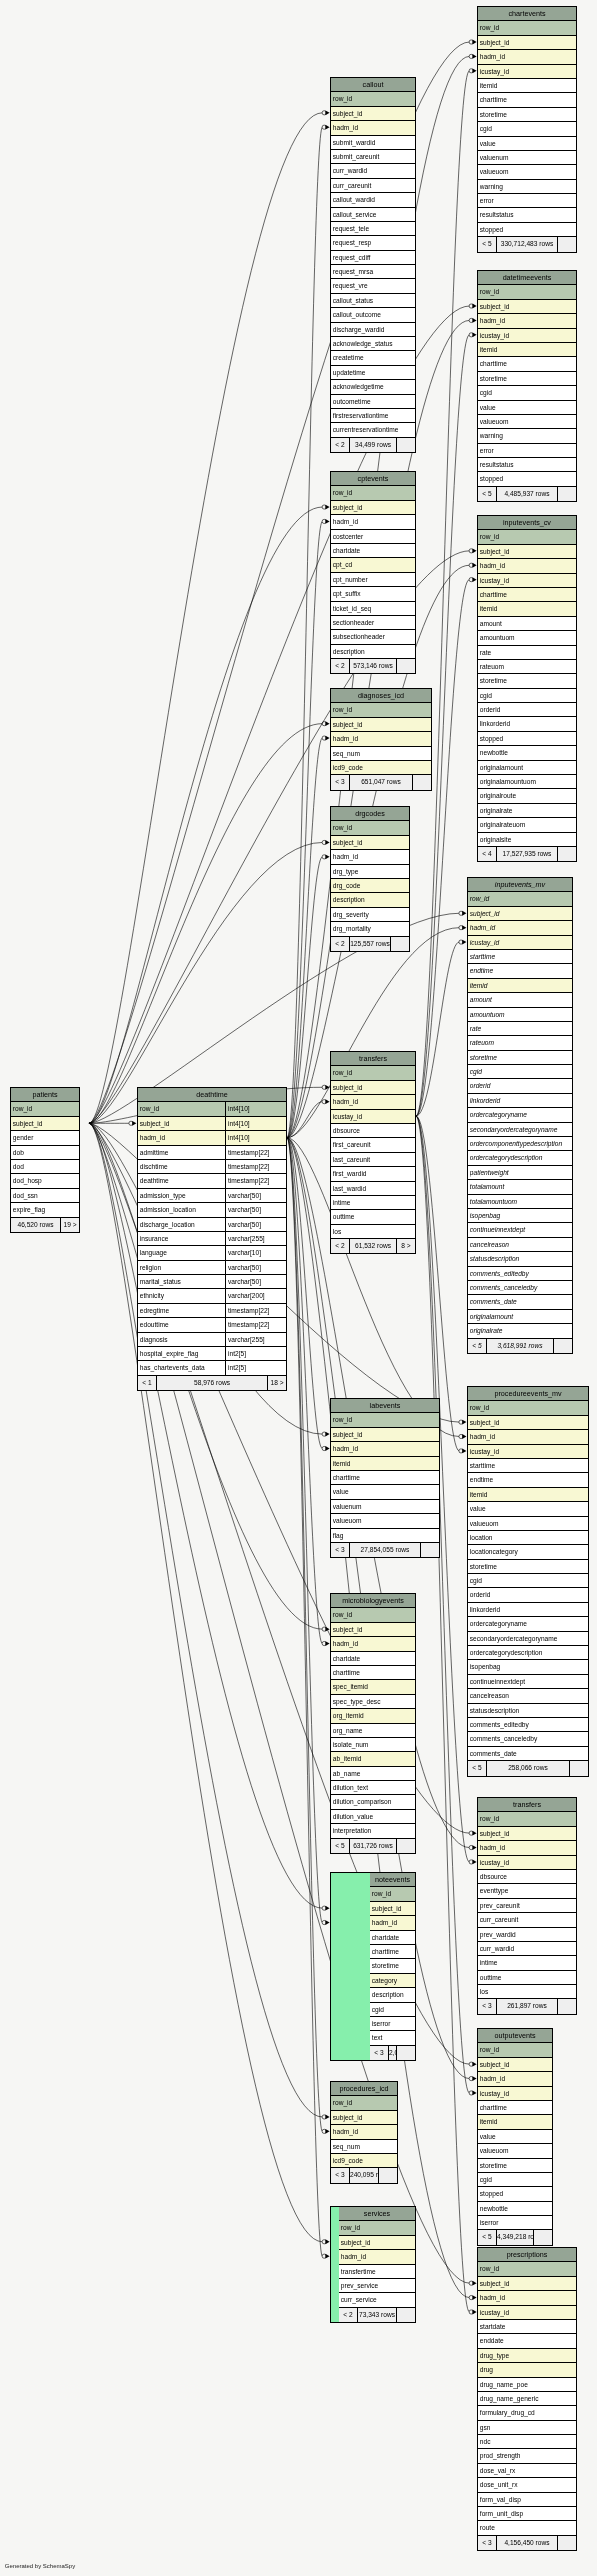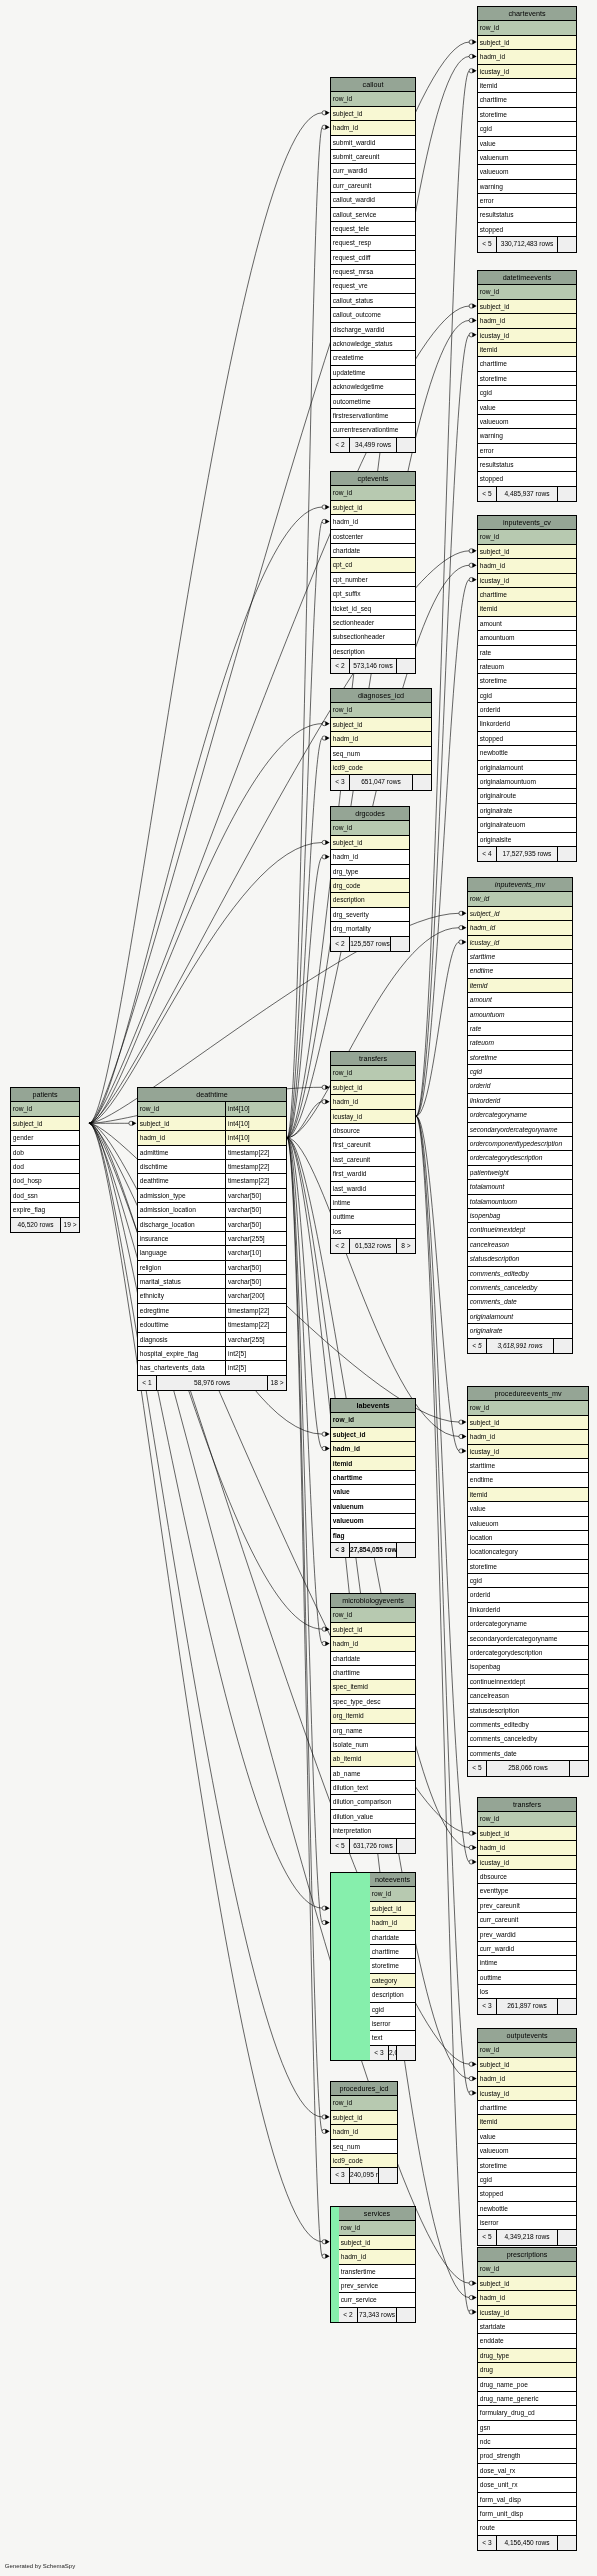--- a/index.html
+++ b/index.html
@@ -607,21 +607,21 @@
       </div>
       <div class="row ">
         <span class="cn">los</span>
       </div>
       <div class="ftr">
         <span class="fc small">&lt; 2</span>
         <span class="fc mid">61,532 rows</span>
         <span class="fc last">8 &gt;</span>
       </div>
     </div>
-    <div class="tbl" style="left: 330px; top: 1398px; width: 86px; font-weight: bold;">
+    <div class="tbl" style="left: 330px; top: 1398px; width: 110px;">
       <div class="hdr">labevents</div>
       <div class="row pk">
         <span class="cn">row_id</span>
       </div>
       <div class="row fk">
         <span class="cn">subject_id</span>
       </div>
       <div class="row fk">
         <span class="cn">hadm_id</span>
       </div>
@@ -1196,21 +1196,21 @@
       </div>
       <div class="row ">
         <span class="cn">los</span>
       </div>
       <div class="ftr">
         <span class="fc small">&lt; 3</span>
         <span class="fc mid">261,897 rows</span>
         <span class="fc last"></span>
       </div>
     </div>
-    <div class="tbl" style="left: 477px; top: 2028px; width: 100px;">
+    <div class="tbl" style="left: 477px; top: 2028px; width: 76px;">
       <div class="hdr">outputevents</div>
       <div class="row pk">
         <span class="cn">row_id</span>
       </div>
       <div class="row fk">
         <span class="cn">subject_id</span>
       </div>
       <div class="row fk">
         <span class="cn">hadm_id</span>
       </div>

